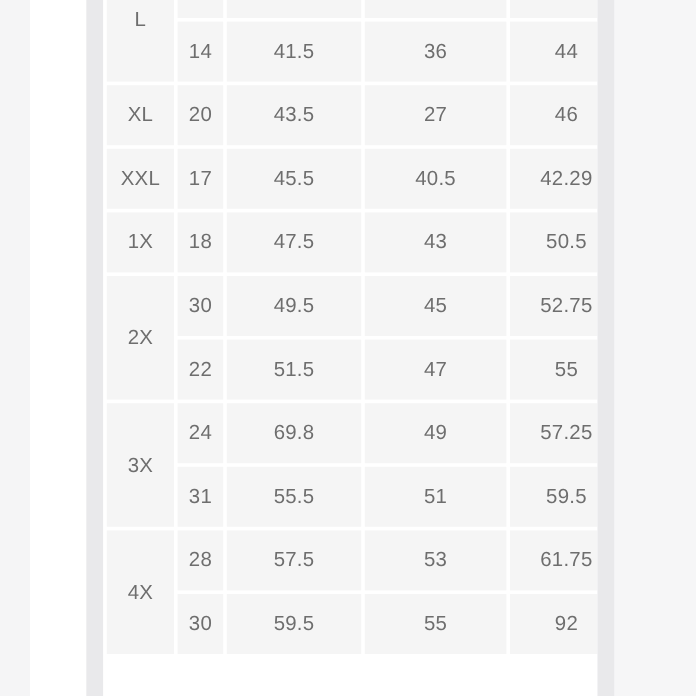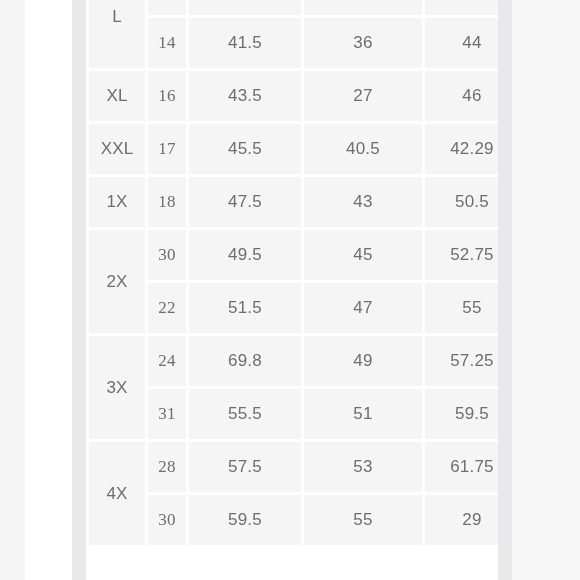--- a/index.html
+++ b/index.html
@@ -91,21 +91,21 @@
     text-align: center;
     vertical-align: middle;
     height: 50px;
     padding: 0;
     border: 0;
     font-weight: 400;
     letter-spacing: 0.2px;
   }
 
   td.c-size  { width: 56px; }
-  td.c-num   { width: 38px; font-family: Liberation Serif, serif; }
+  td.c-num   { width: 38px; }
   td.c-bust  { width: 112px; }
   td.c-waist { width: 118px; }
   td.c-hip   { width: 94px; }
 
   td.merged { vertical-align: middle; }
 </style>
 </head>
 <body>
 
 <div id="page">
@@ -124,21 +124,21 @@
             <td class="c-hip"></td>
           </tr>
           <tr>
             <td class="c-num">14</td>
             <td class="c-bust">41.5</td>
             <td class="c-waist">36</td>
             <td class="c-hip">44</td>
           </tr>
           <tr>
             <td class="c-size merged" rowspan="1">XL</td>
-            <td class="c-num">16</td>
+            <td class="c-num">20</td>
             <td class="c-bust">43.5</td>
             <td class="c-waist">27</td>
             <td class="c-hip">46</td>
           </tr>
           <tr>
             <td class="c-size merged" rowspan="1">XXL</td>
             <td class="c-num">17</td>
             <td class="c-bust">45.5</td>
             <td class="c-waist">40.5</td>
             <td class="c-hip">42.29</td>
@@ -180,21 +180,21 @@
             <td class="c-size merged" rowspan="2">4X</td>
             <td class="c-num">28</td>
             <td class="c-bust">57.5</td>
             <td class="c-waist">53</td>
             <td class="c-hip">61.75</td>
           </tr>
           <tr>
             <td class="c-num">30</td>
             <td class="c-bust">59.5</td>
             <td class="c-waist">55</td>
-            <td class="c-hip">29</td>
+            <td class="c-hip">92</td>
           </tr>
         </tbody>
     </table>
   </div>
 
   <div id="right-gutter"></div>
   <div id="right-card"></div>
 
 </div>
 

